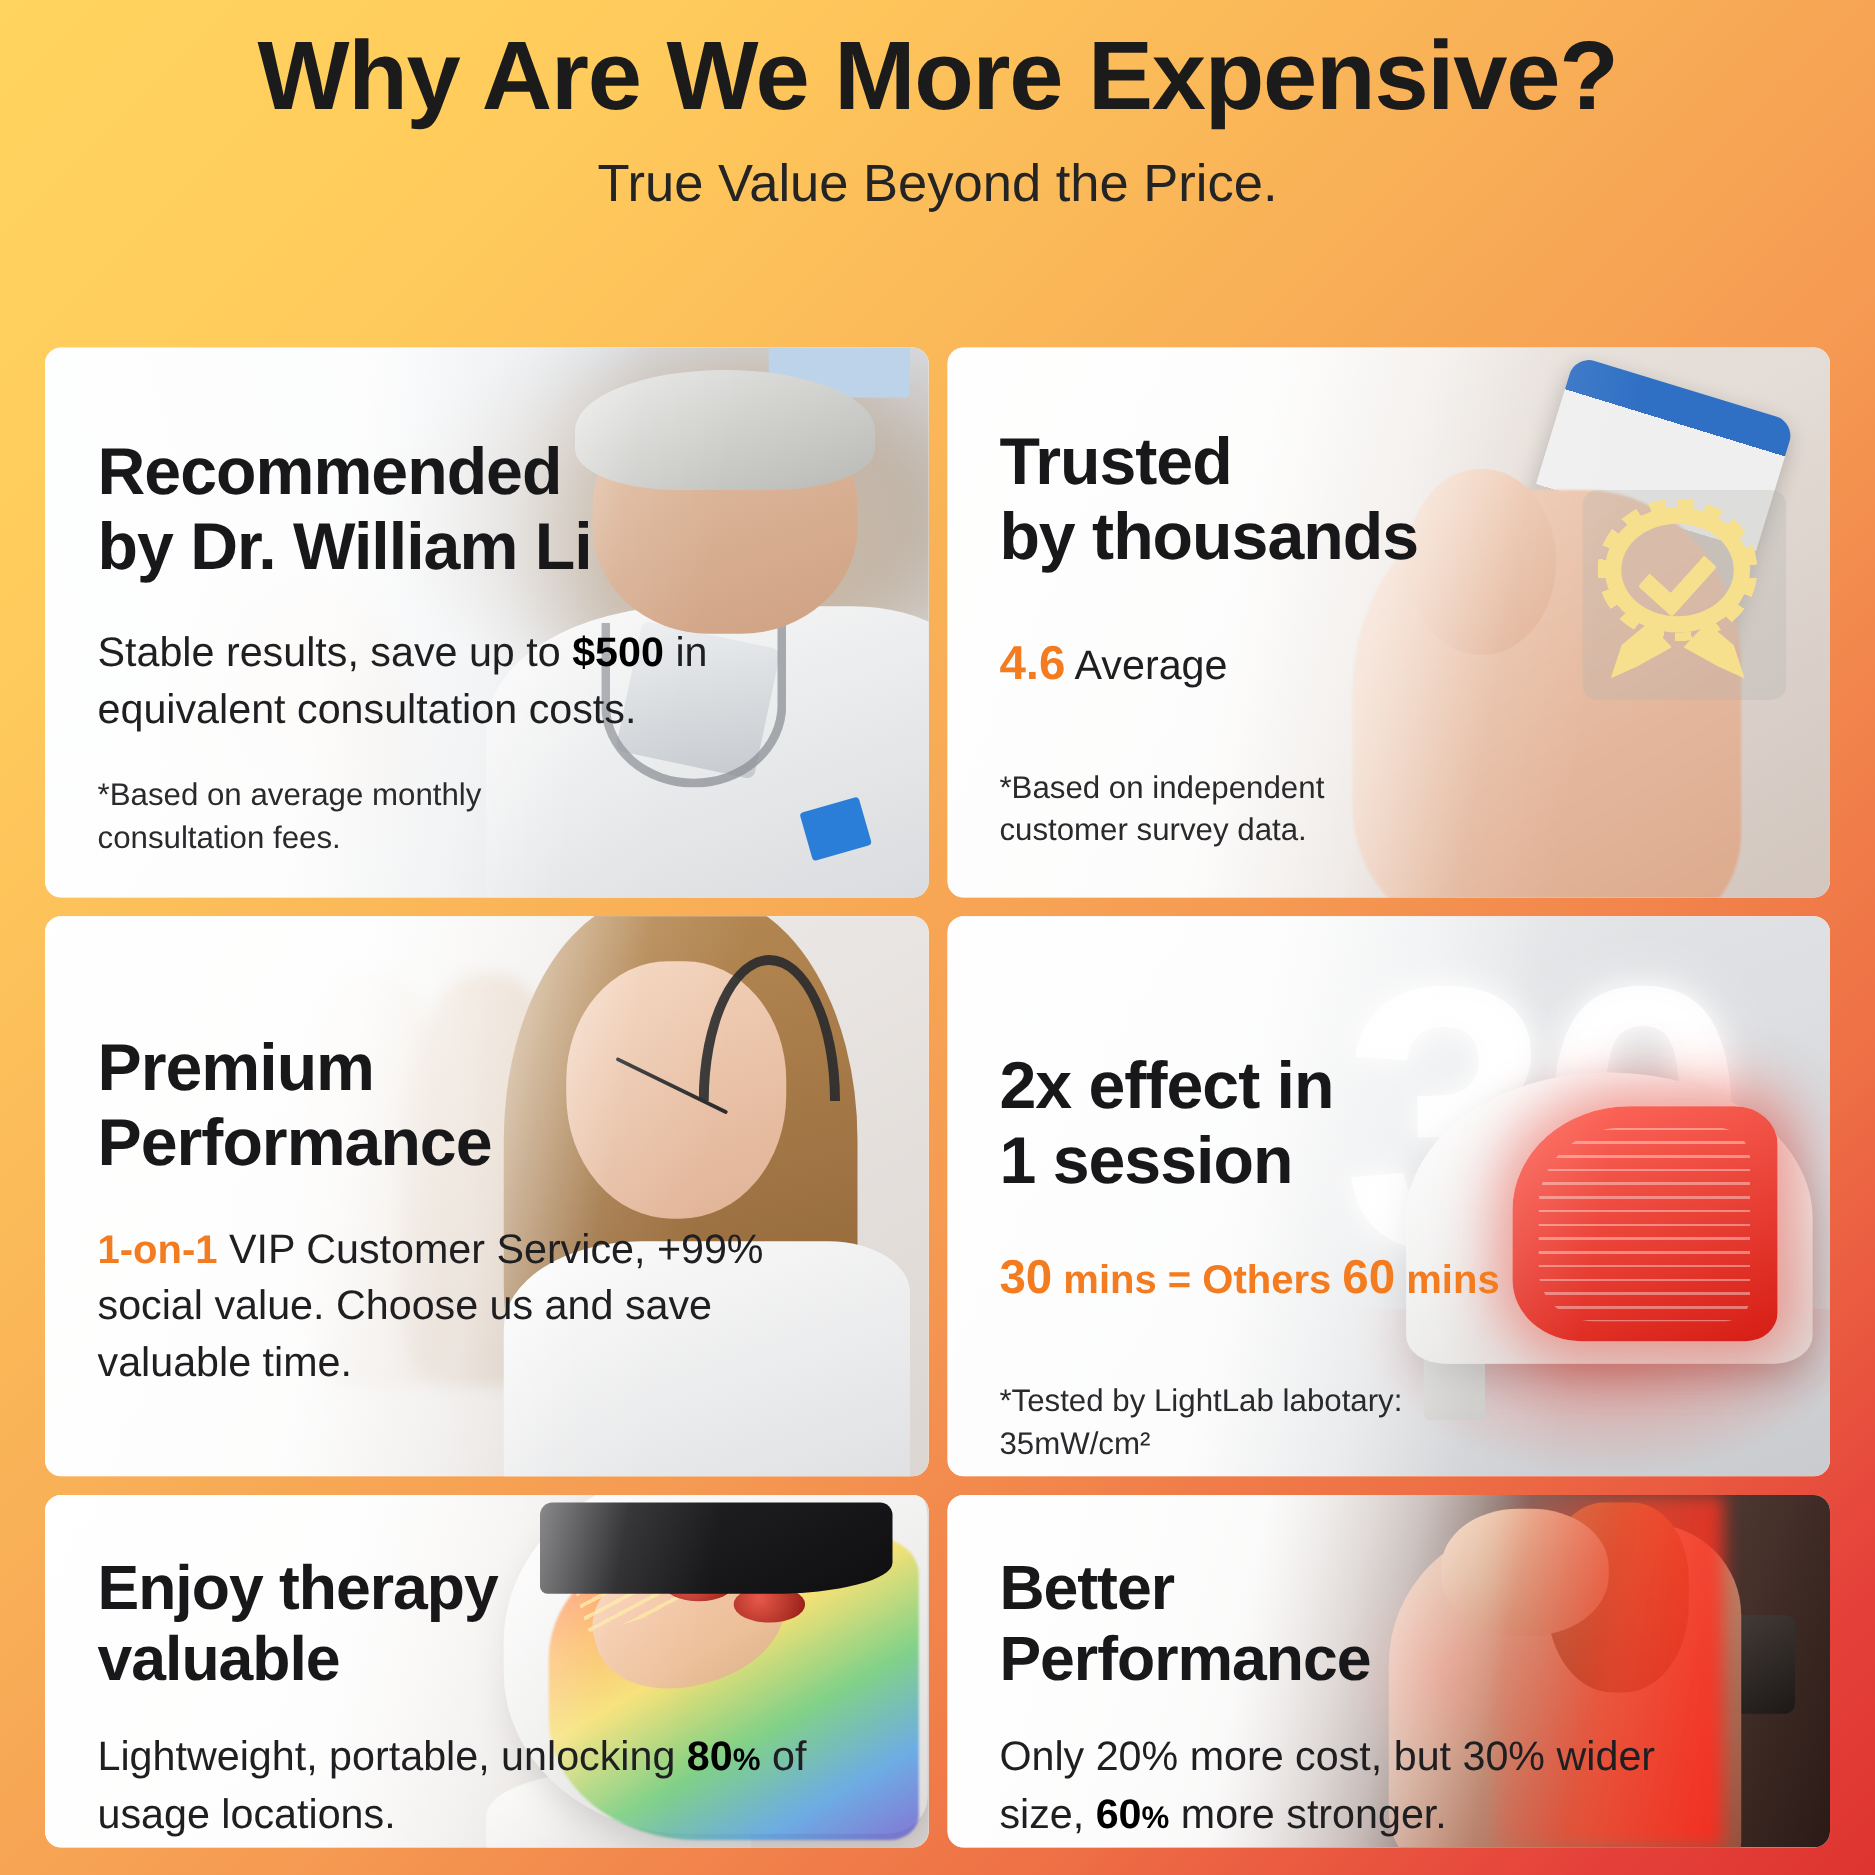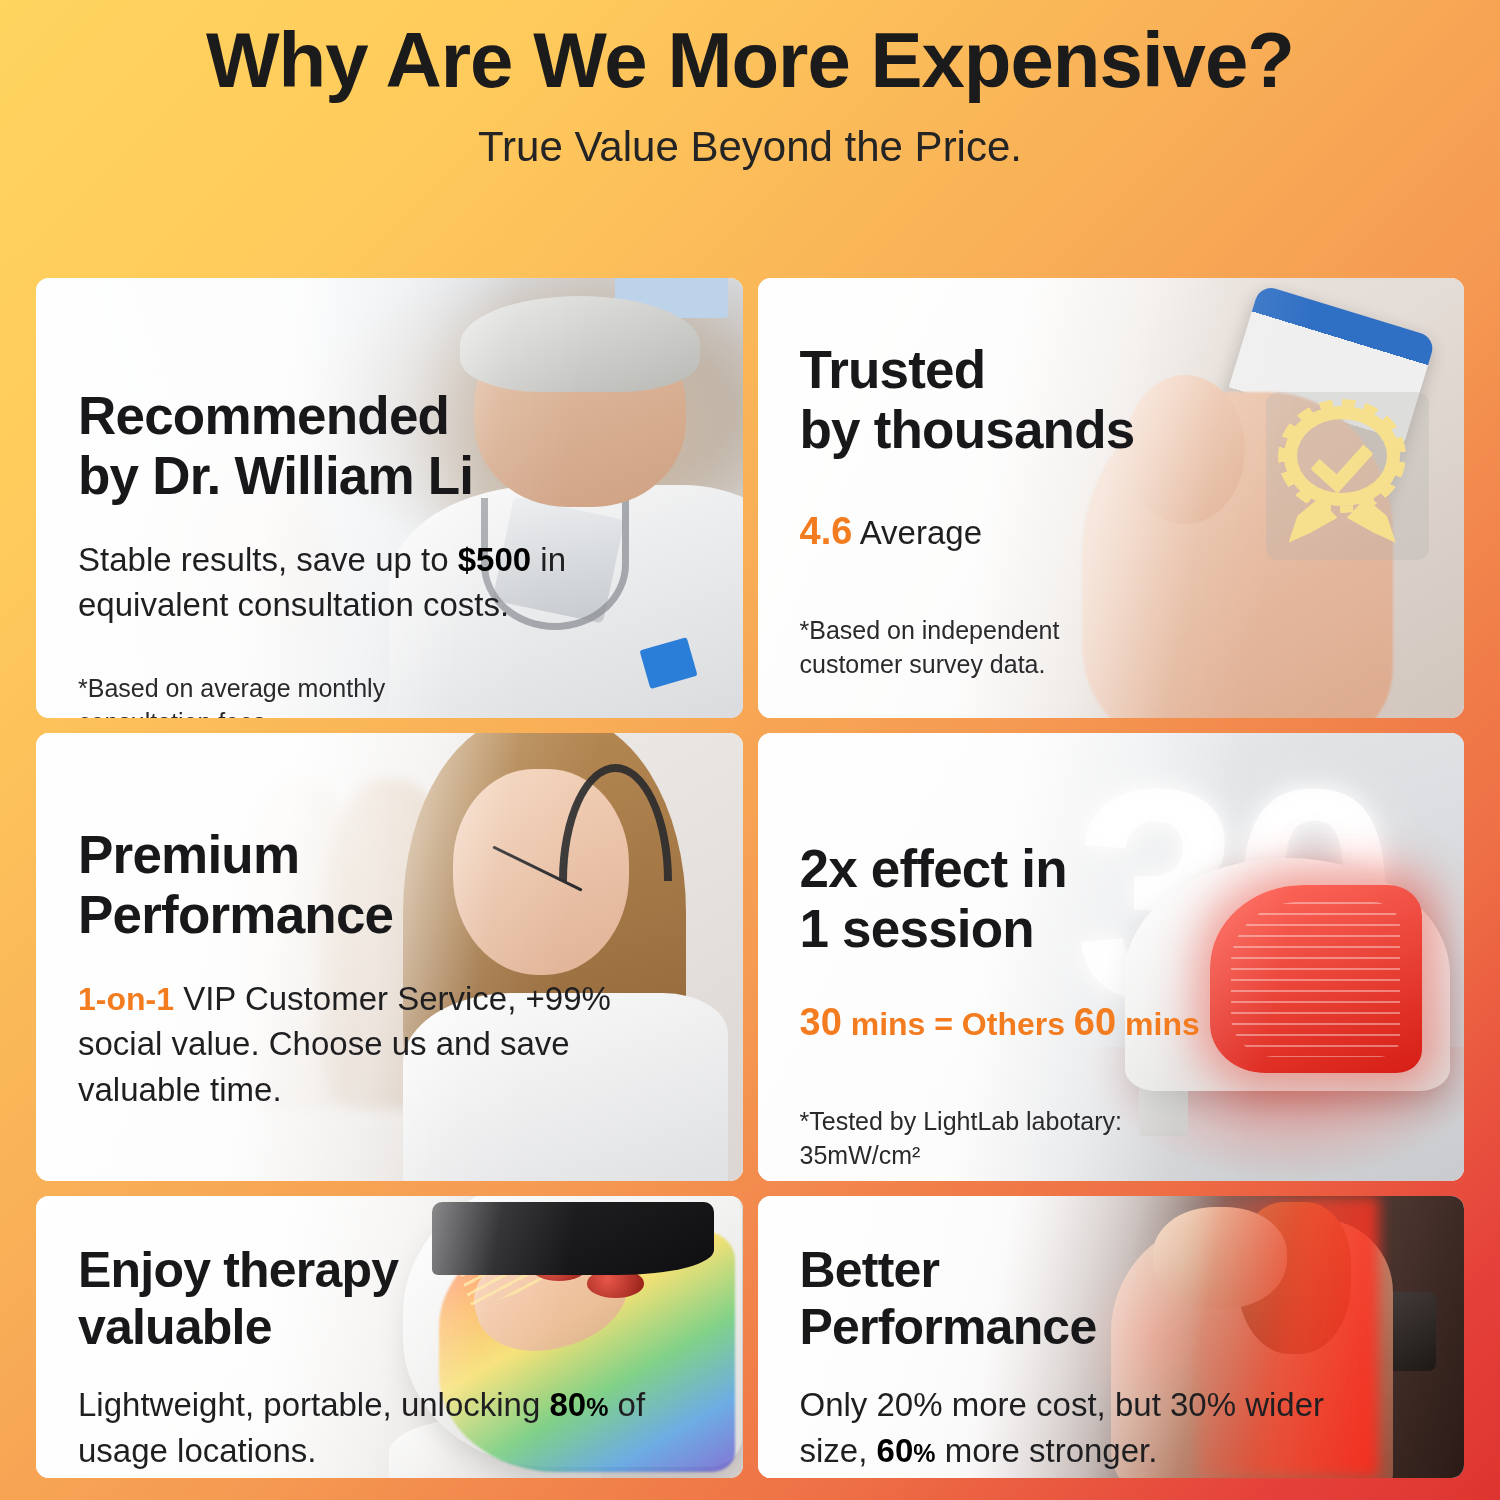--- a/index.html
+++ b/index.html
@@ -54,29 +54,29 @@
     line-height:1.14; letter-spacing:-0.8px;
   }
   .c-title.sm { font-size:50px; }
   .c-stat {
     font-size:33px; color:#1F1F22; line-height:1.38;
     margin-top:30px; max-width:640px;
   }
   .c-stat.tight { margin-top:26px; }
   .c-note {
     font-size:25px; color:#2A2A2D; line-height:1.36;
-    margin-top:43px;
+    margin-top:29px;
   }
   .accent { color:#000000; font-weight:bold; }
   .pct { font-size:25px; }
   .big-ac { font-size:38px; font-weight:bold; color:#F47C20; }
   .mid-ac { font-size:32px; font-weight:bold; color:#F47C20; }
 
   
-  .pad-a { padding-top:108px; }
+  .pad-a { padding-top:70px; }
   .pad-b { padding-top:62px; }
   .pad-c { padding-top:92px; }
   .pad-d { padding-top:106px; }
   .pad-e { padding-top:46px; }
 
   
 
   
   .art-doctor {
     background:

